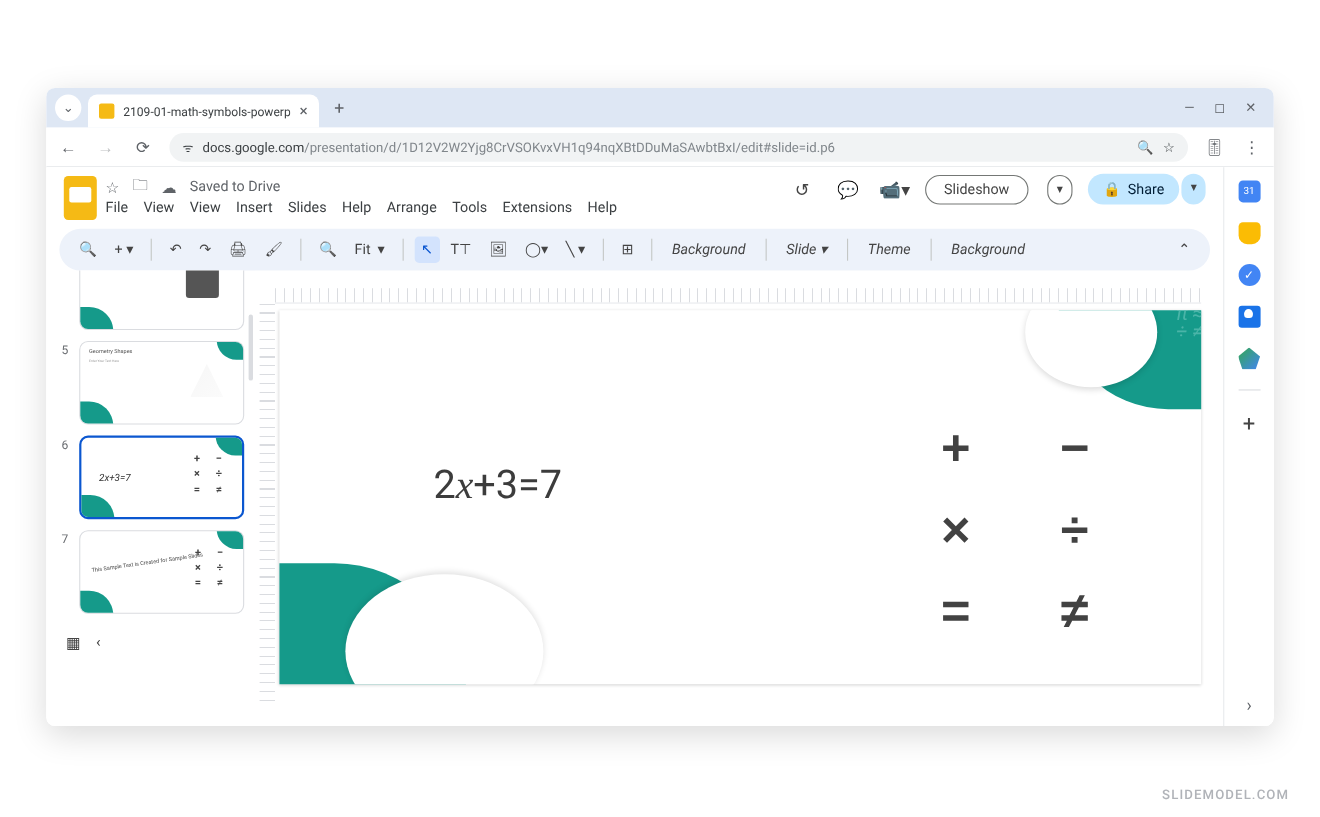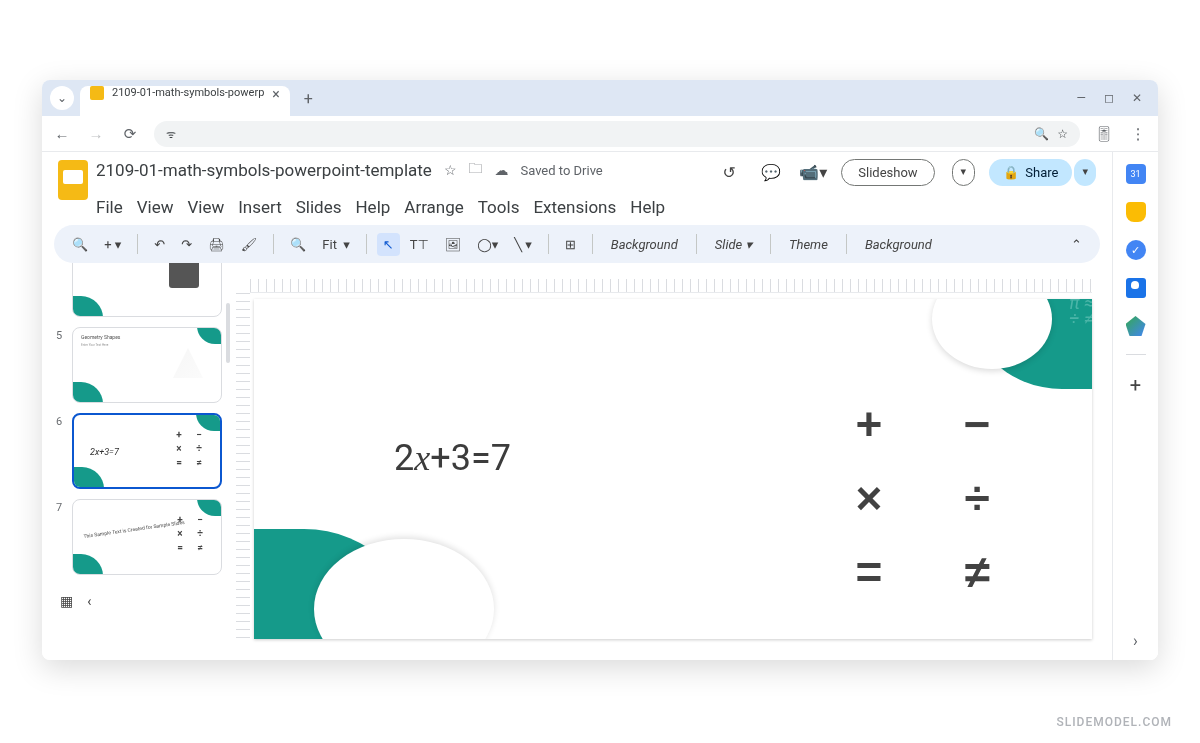--- a/index.html
+++ b/index.html
@@ -1,39 +1,39 @@
 <!DOCTYPE html>
 <html><head>
 <meta charset="utf-8">
 <style>
 * { margin:0; padding:0; box-sizing:border-box; font-family:"Google Sans",Roboto,Arial,sans-serif; }
 body { background:#fff; width:1200px; height:743px; position:relative; overflow:hidden; }
 .outer-frame { position:absolute; left:42px; top:80px; width:1116px; height:580px; background:#fff; border-radius:8px; box-shadow:0 8px 30px rgba(0,0,0,0.15); overflow:hidden; display:flex; flex-direction:column; }
 .browser-tabs { height:36px; background:#dee7f4; display:flex; align-items:center; padding:0 8px; gap:6px; }
 .tab-chevron { width:24px; height:24px; display:flex; align-items:center; justify-content:center; color:#5f6368; border-radius:50%; background:#fff; font-size:12px; }
-.tab { background:#fff; height:30px; margin-top:6px; border-radius:8px 8px 0 0; display:flex; align-items:flex-start; padding:0 10px; gap:8px; min-width:170px; }
+.tab { background:#fff; height:30px; margin-top:6px; border-radius:8px 8px 0 0; display:flex; align-items:center; padding:0 10px; gap:8px; min-width:170px; }
 .tab-favicon { width:14px; height:14px; background:#f5ba15; border-radius:2px; }
 .tab-title { font-size:11px; color:#3c4043; white-space:nowrap; overflow:hidden; text-overflow:ellipsis; flex:1; }
 .tab-close { color:#5f6368; font-size:14px; }
 .new-tab { color:#5f6368; font-size:16px; padding:0 8px; }
 .win-controls { margin-left:auto; display:flex; gap:18px; color:#5f6368; font-size:12px; padding-right:8px; }
 .address-bar { height:36px; background:#fff; display:flex; align-items:center; padding:0 10px; gap:14px; border-bottom:1px solid #e8eaed; }
 .nav-icon { color:#5f6368; font-size:15px; width:20px; text-align:center; }
 .url-box { flex:1; background:#f1f3f4; border-radius:16px; height:26px; display:flex; align-items:center; padding:0 12px; gap:8px; font-size:12px; color:#3c4043; }
 .url-dim { color:#80868b; }
 .app-area { flex:1; display:flex; background:#fff; }
 .main-col { flex:1; display:flex; flex-direction:column; }
 .doc-header { padding:6px 16px 2px 16px; display:flex; align-items:flex-start; gap:8px; }
 .slides-logo { width:30px; height:40px; background:#f5ba15; border-radius:4px; margin-top:2px; position:relative; }
 .slides-logo::after { content:""; position:absolute; left:5px; top:10px; width:20px; height:14px; background:#fff; border-radius:2px; }
 .title-block { flex:1; }
 .doc-title { font-size:17px; color:#3c4043; display:flex; align-items:center; gap:12px; }
 .title-icons { display:flex; gap:12px; color:#5f6368; font-size:14px; align-items:center; }
 .saved { font-size:13px; color:#5f6368; }
-.menu-bar { display:flex; gap:14px; font-size:17px; color:#3c4043; margin-top:15px; }
+.menu-bar { display:flex; gap:14px; font-size:13px; color:#3c4043; margin-top:0; }
 .top-actions { display:flex; align-items:center; gap:14px; margin-left:auto; color:#444; }
 .icon-btn { width:28px; height:28px; display:flex; align-items:center; justify-content:center; font-size:16px; color:#444; }
 .slideshow-btn { border:1px solid #747775; border-radius:18px; padding:5px 16px; font-size:13px; display:flex; align-items:center; gap:4px; }
 .slideshow-split { border:1px solid #747775; border-radius:18px; padding:5px 8px; font-size:11px; }
 .share-btn { background:#c2e7ff; border-radius:18px; padding:6px 14px; font-size:13px; display:flex; align-items:center; gap:6px; color:#001d35; }
 .share-split { background:#c2e7ff; border-radius:18px; padding:6px 8px; font-size:11px; }
 .toolbar { margin:6px 12px 0 12px; background:#edf2fa; border-radius:24px; height:38px; display:flex; align-items:center; padding:0 12px; gap:4px; font-size:13px; color:#444; }
 .tb-sep { width:1px; height:20px; background:#c4c7c5; margin:0 6px; }
 .tb-btn { padding:4px 6px; display:flex; align-items:center; gap:3px; }
 .tb-text { padding:4px 8px;font-style:italic; }
@@ -98,35 +98,35 @@
       <span>✕</span>
     </div>
   </div>
 
   <div class="address-bar">
     <span class="nav-icon">←</span>
     <span class="nav-icon" style="opacity:.4">→</span>
     <span class="nav-icon">⟳</span>
     <div class="url-box">
       <span style="font-size:11px">ᯤ</span>
+      <span><span>docs.google.com</span><span class="url-dim">/presentation/d/1D12V2W2Yjg8CrVSOKvxVH1q94nqXBtDDuMaSAwbtBxI/edit#slide=id.p6</span></span>
       <span style="margin-left:auto">🔍</span>
       <span>☆</span>
     </div>
     <span class="nav-icon">🎚</span>
     <span class="nav-icon">⋮</span>
   </div>
 
   <div class="app-area">
     <div class="main-col">
 
       <div class="doc-header">
         <div class="slides-logo"></div>
         <div class="title-block">
           <div class="doc-title">
-            <span>2109-01-math-symbols-powerpoint-template</span>
             <span class="title-icons">
               <span>☆</span>
               <span>🗀</span>
               <span>☁</span>
               <span class="saved">Saved to Drive</span>
             </span>
           </div>
           <div class="menu-bar">
             <span>File</span>
             <span>View</span>

